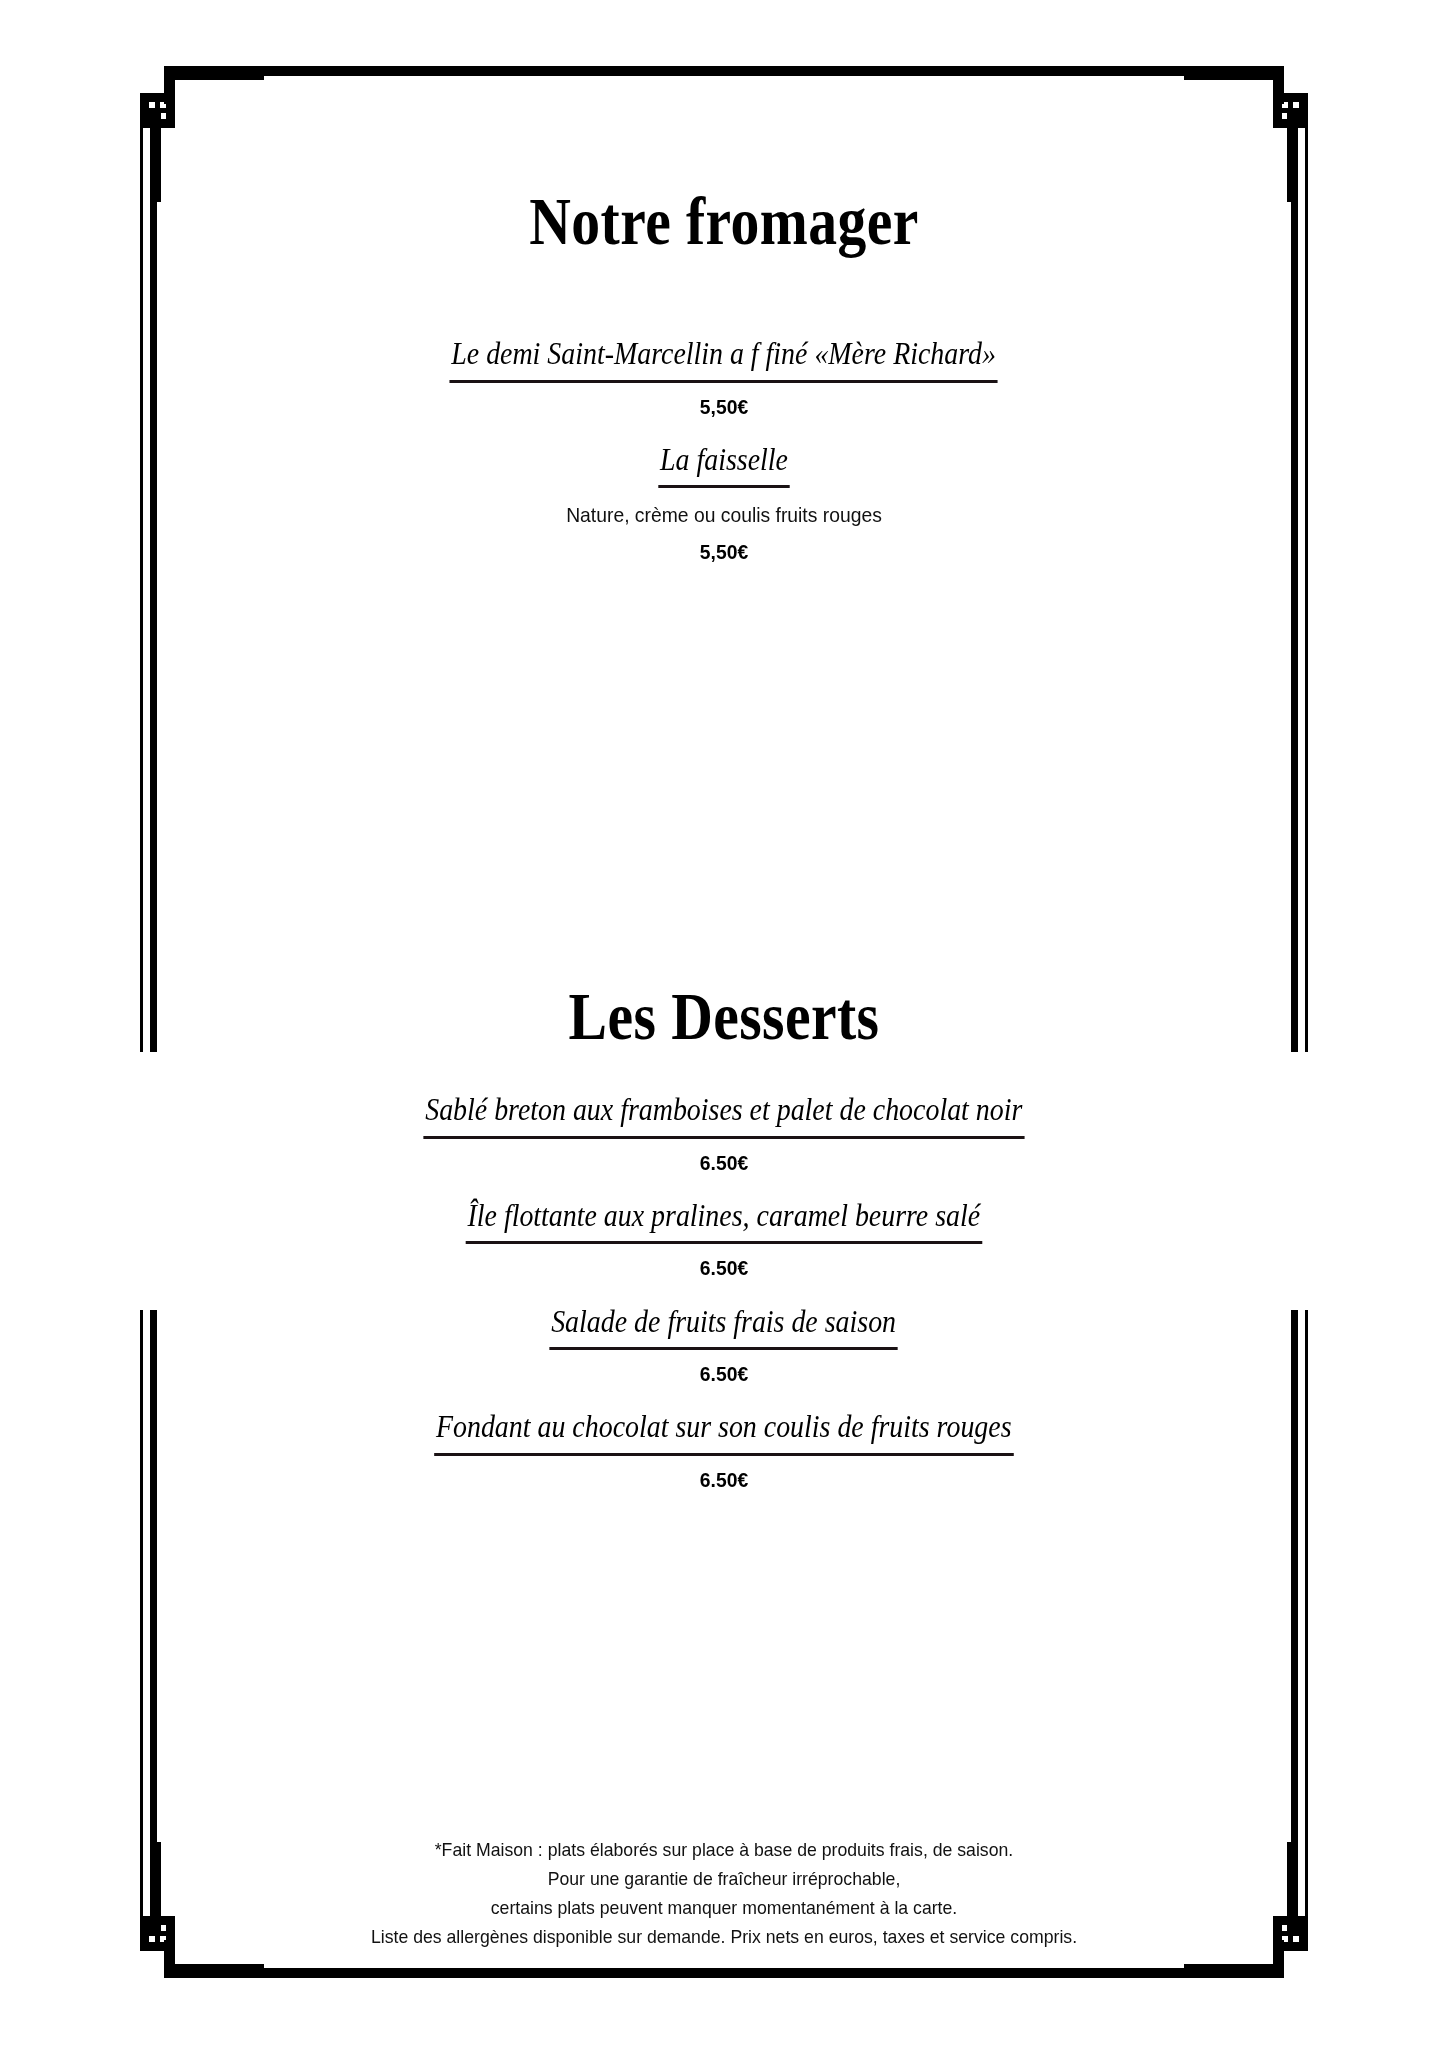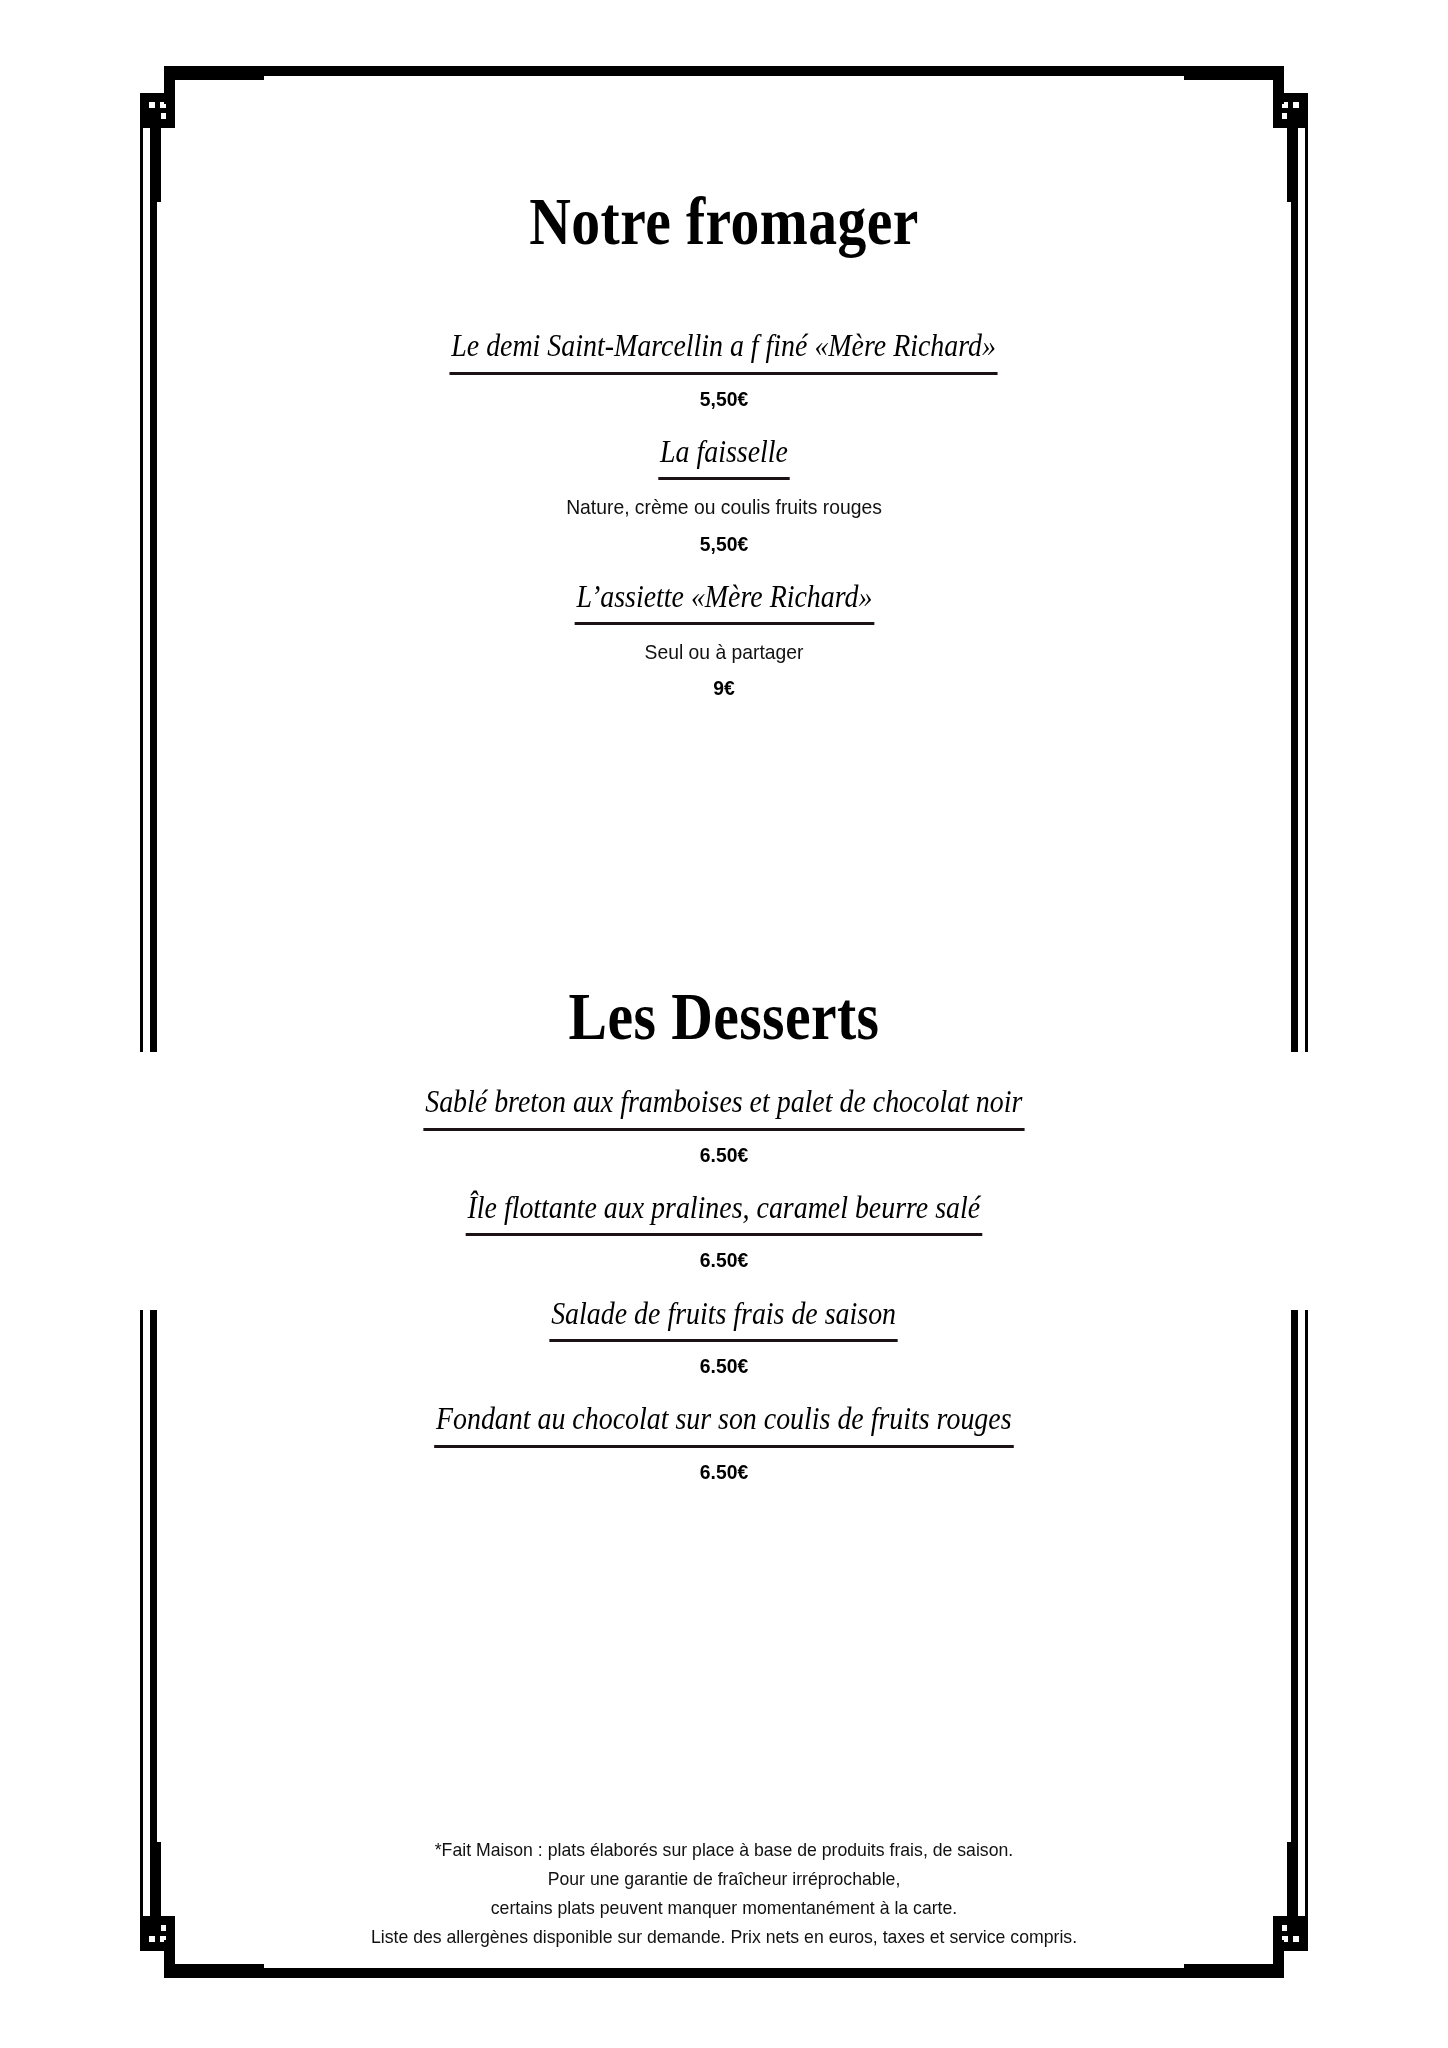--- a/index.html
+++ b/index.html
@@ -80,21 +80,21 @@
   }
 
   .items {
     position: absolute;
     left: 0; right: 0;
   }
   .items-fromager { top: 328px; }
   .items-desserts { top: 1084px; }
 
   .item {
-    margin: 0 auto;
+    margin: 8px auto;
     text-align: center;
   }
   .item-name {
     display: inline-block;
     font-family: "Liberation Serif", "DejaVu Serif", serif;
     font-style: italic;
     font-size: 31px;
     line-height: 1.18;
     transform: scaleX(0.90);
     white-space: nowrap;
@@ -247,25 +247,20 @@
         <div class="item-name">Le demi Saint-Marcellin a f finé «Mère Richard»</div>
         <div class="item-price">5,50€</div>
       </div>
 
       <div class="item">
         <div class="item-name">La faisselle</div>
         <div class="item-desc">Nature, crème ou coulis fruits rouges</div>
         <div class="item-price">5,50€</div>
       </div>
 
-      <div class="item">
-        <div class="item-name">L’assiette «Mère Richard»</div>
-        <div class="item-desc">Seul ou à partager</div>
-        <div class="item-price">9€</div>
-      </div>
 
     </div>
 
     <div class="section-title title-desserts">Les Desserts</div>
 
     <div class="items items-desserts">
 
       <div class="item">
         <div class="item-name">Sablé breton aux framboises et palet de chocolat noir</div>
         <div class="item-price">6.50€</div>

